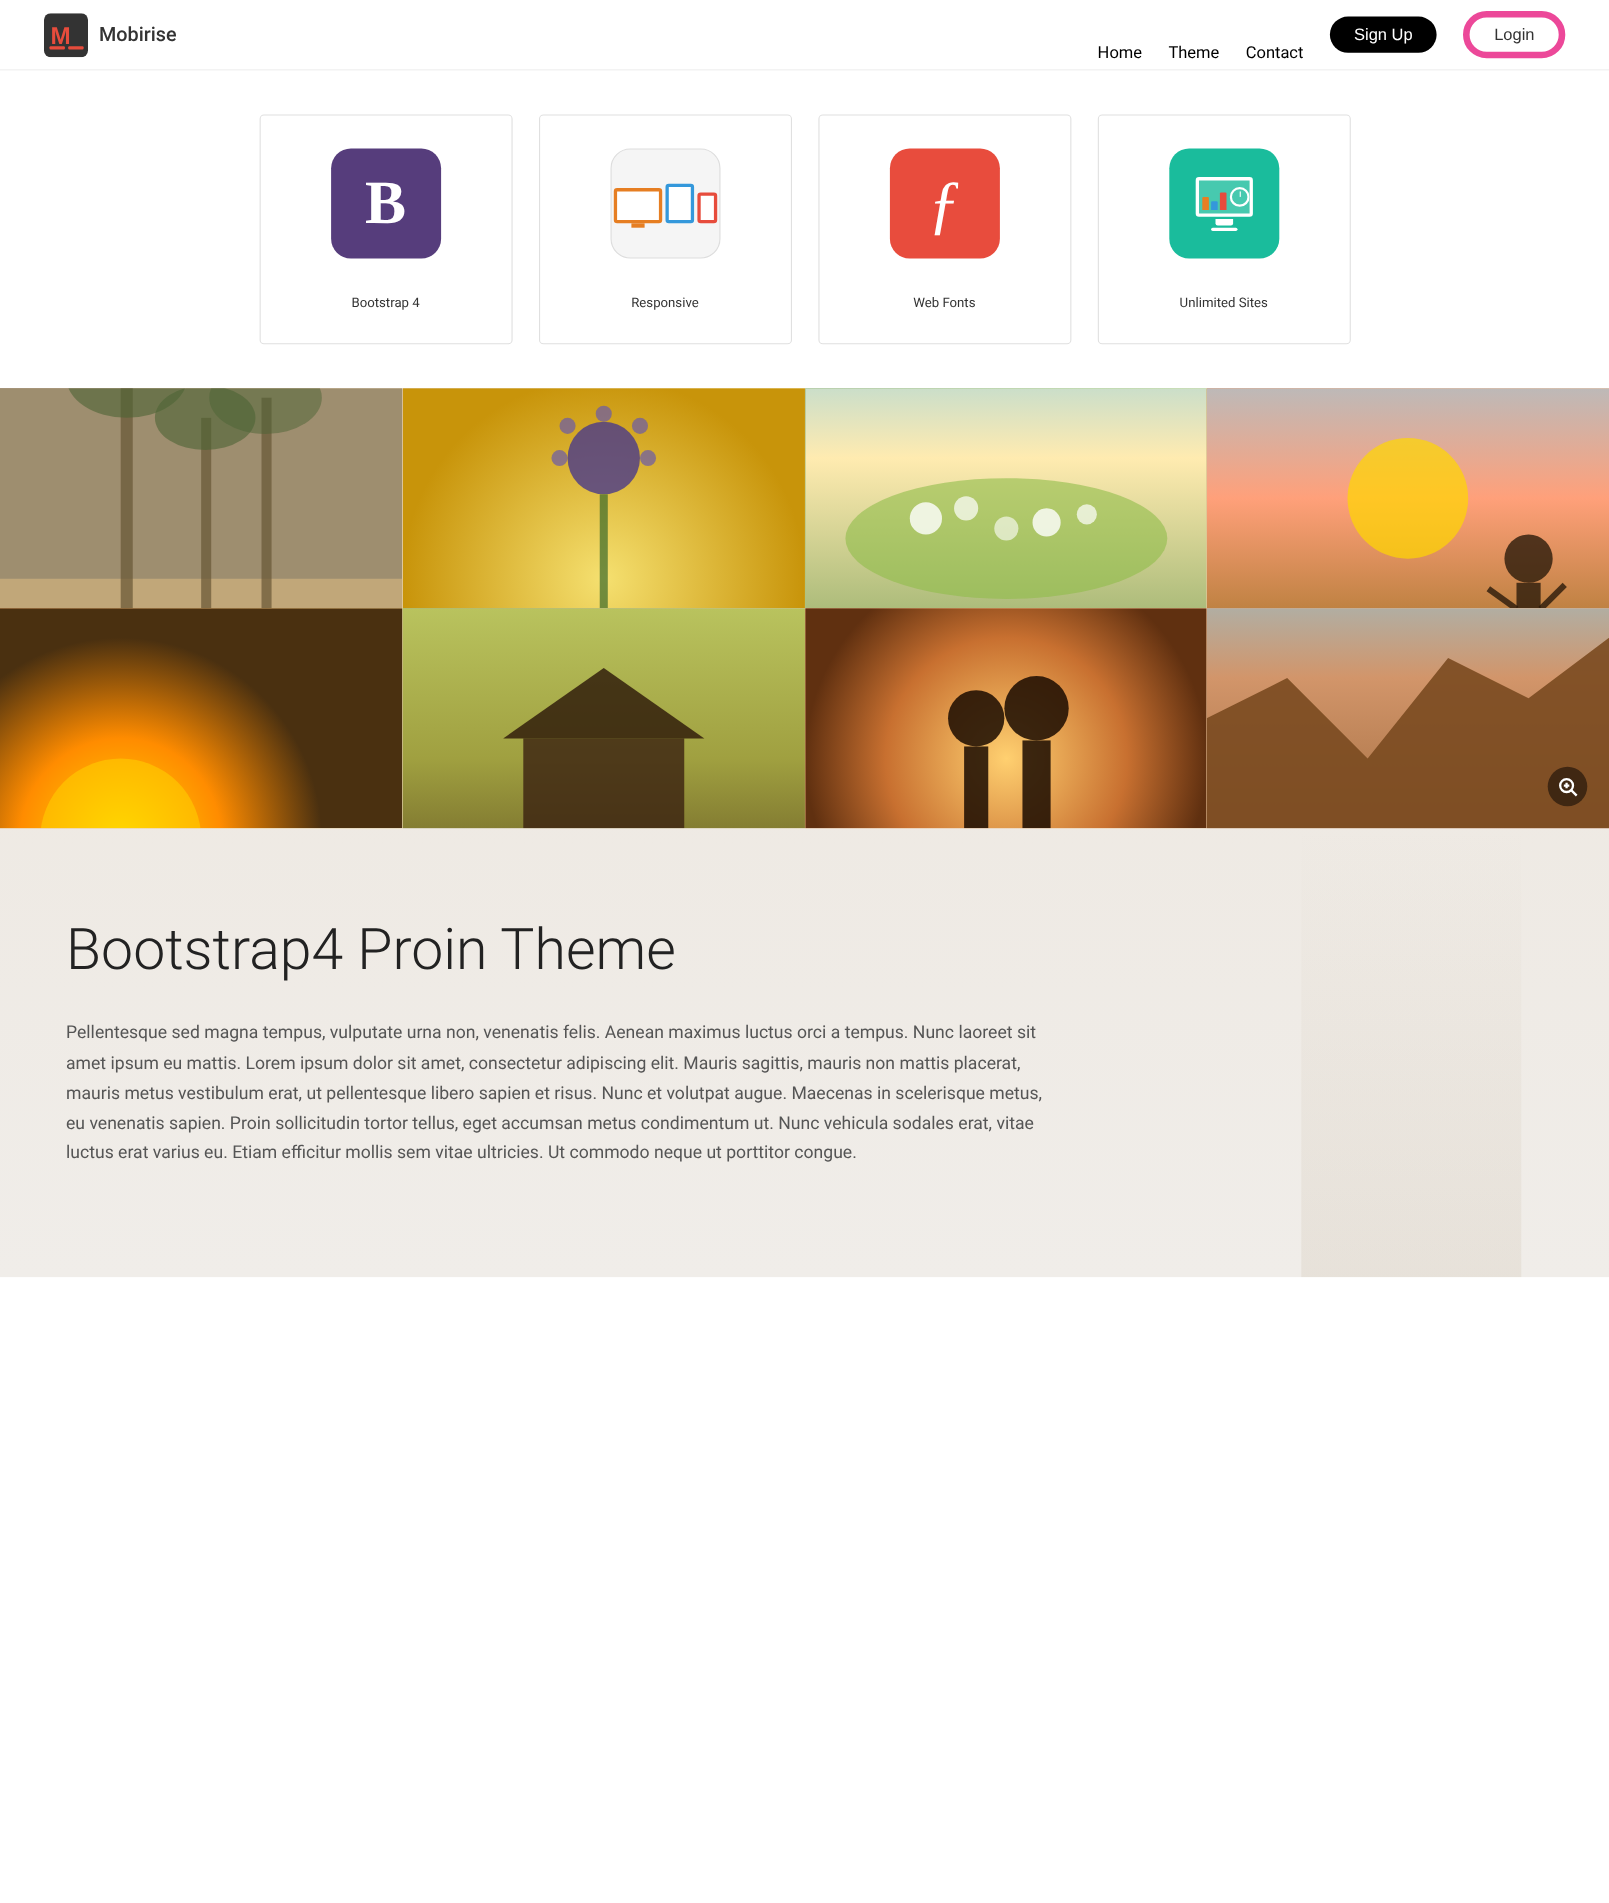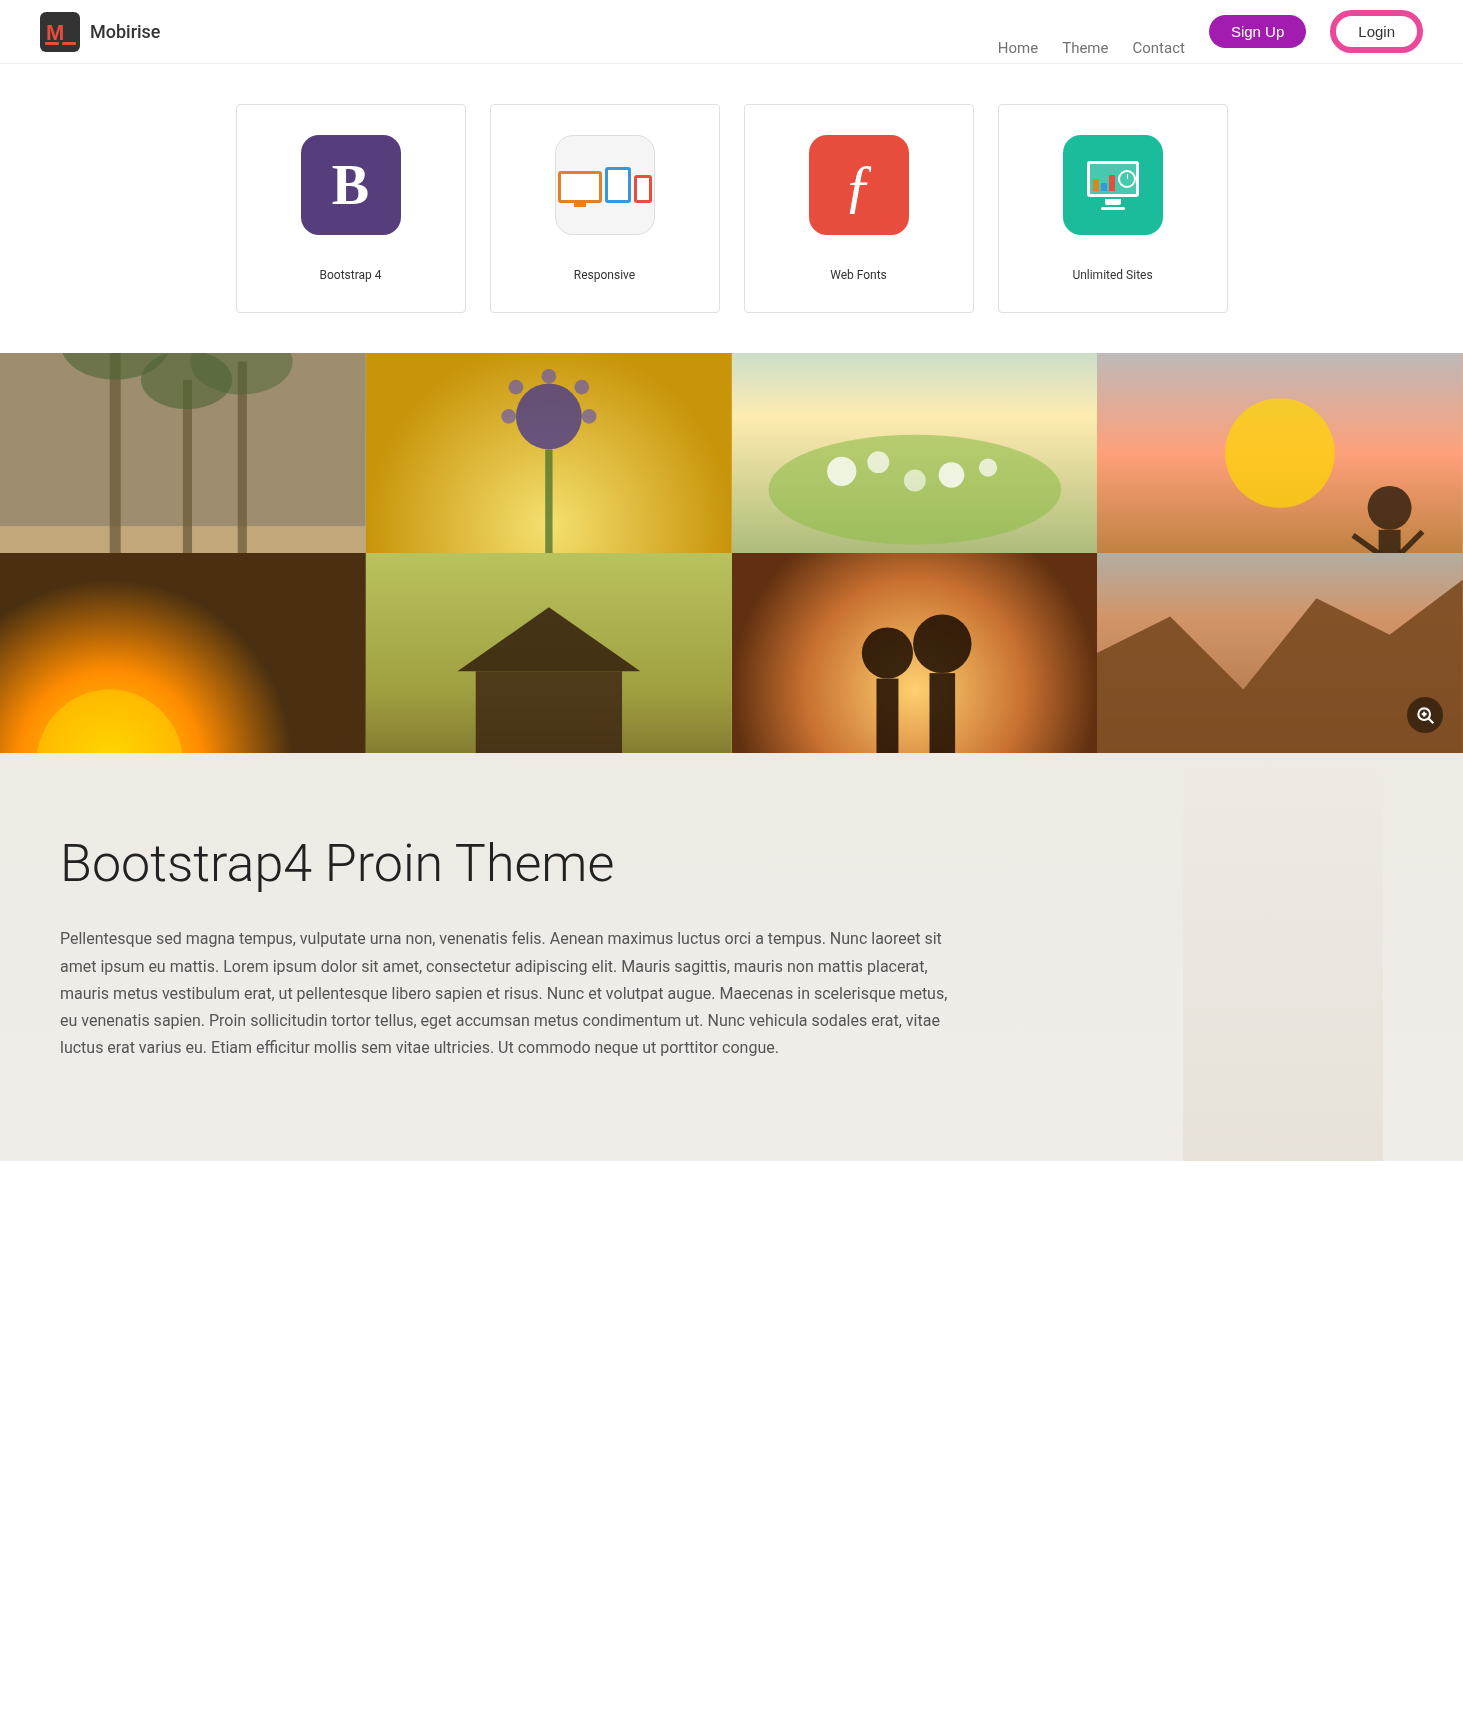--- a/index.html
+++ b/index.html
@@ -28,26 +28,26 @@
       height: 40px;
     }
     .navbar-nav {
       display: flex;
       align-items: center;
       gap: 24px;
       margin-left: auto;
     }
     .nav-link {
       text-decoration: none;
-      color: #737373;
+      color: #000000;
       font-size: 15px;
       margin-top: 32px;
     }
     .btn-signup {
-      background: #a21caf;
+      background: #000000;
       color: #fff;
       border: none;
       padding: 8px 22px;
       border-radius: 24px;
       font-size: 15px;
       cursor: pointer;
     }
     .btn-login {
       background: transparent;
       color: #333;

